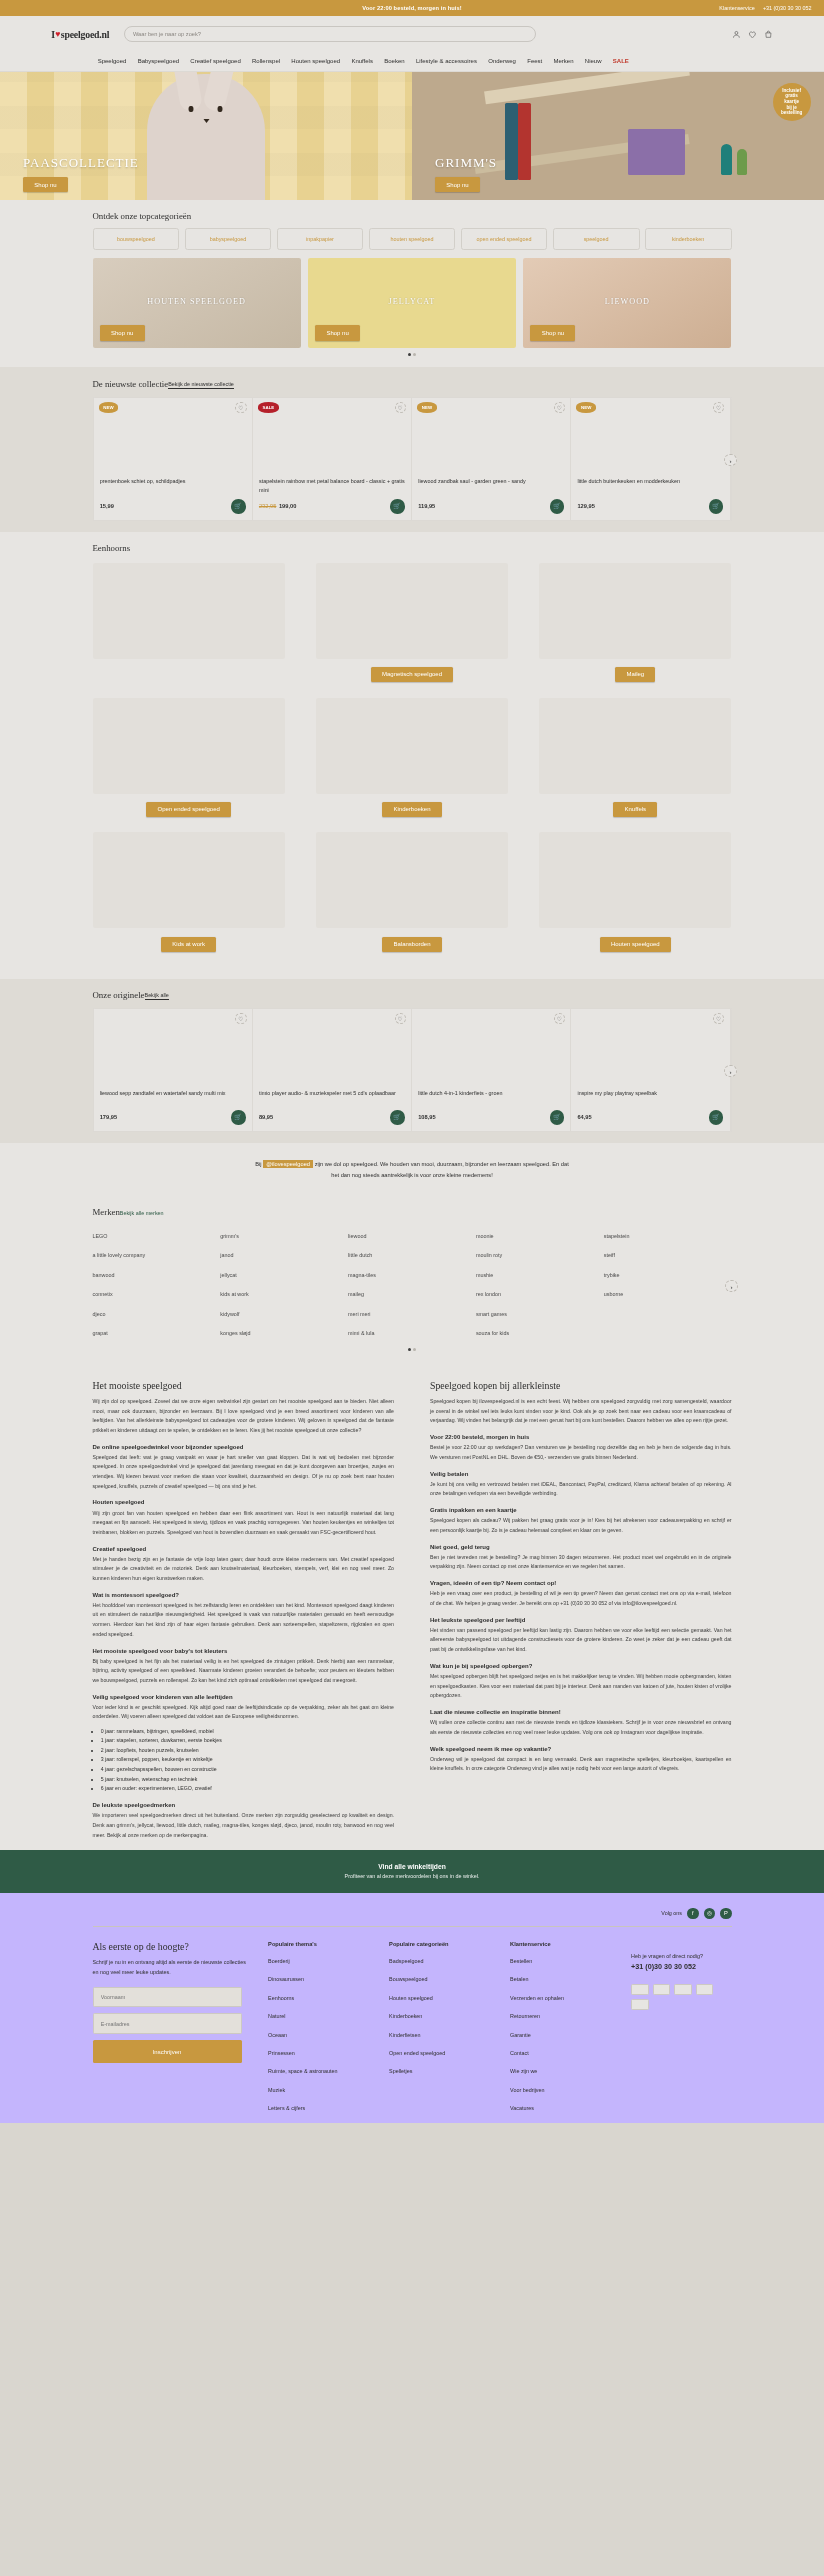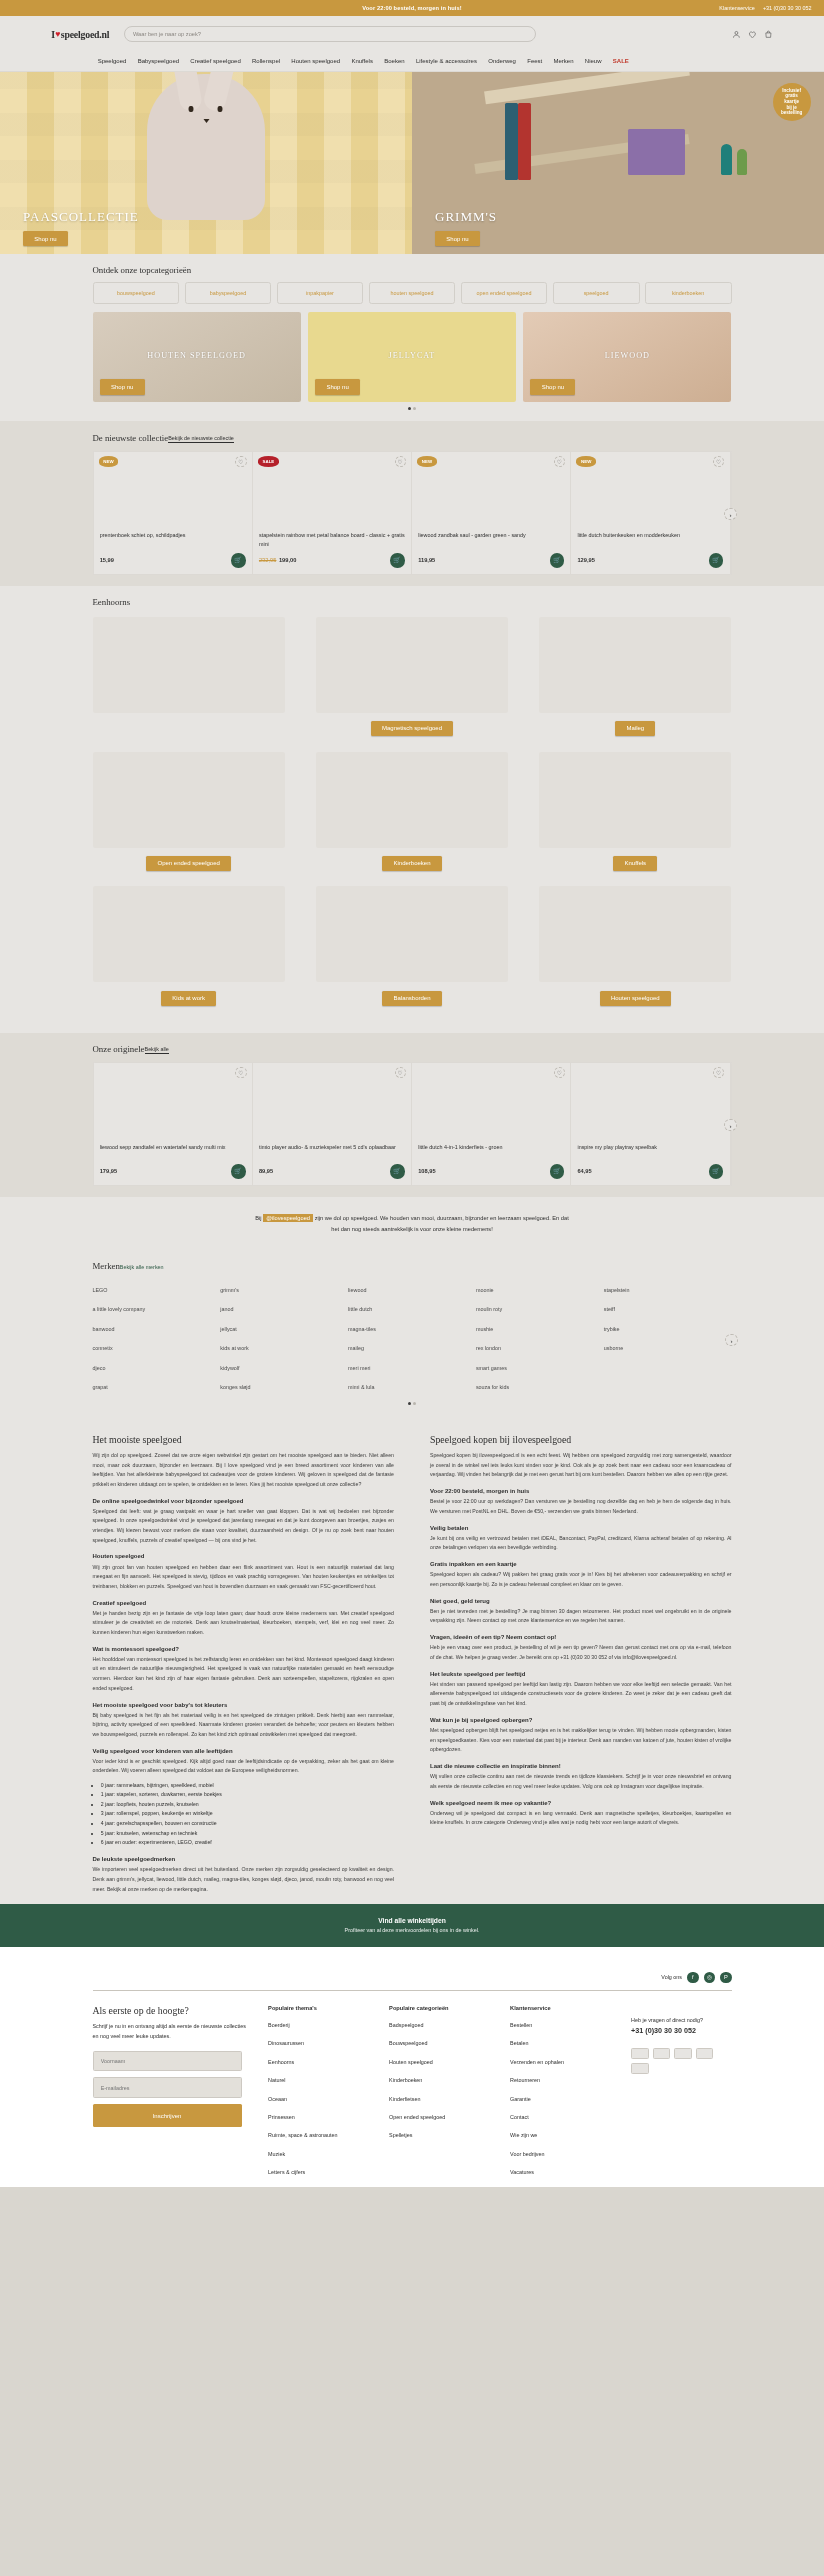--- a/index.html
+++ b/index.html
@@ -30,21 +30,21 @@
   .hdr-icons{display:flex;gap:7.2px;align-items:center;margin-left:auto}
   .hdr-icons svg{display:block}
 
   
   .nav{background:#e7e5e2;height:19.6px;display:flex;align-items:center;border-bottom:0.5px solid #dcd9d4}
   .nav .inner{width:639px;margin:0 auto;display:flex;gap:11.3px;font-size:6px;padding-left:5.2px}
   .nav .item{white-space:nowrap;cursor:pointer}
   .nav .sale{color:#c0392b;font-weight:700}
 
   
-  .hero{display:flex;height:182px;position:relative;overflow:hidden}
+  .hero{display:flex;height:128px;position:relative;overflow:hidden}
   .hero .pane{flex:1;position:relative;overflow:hidden}
   .hero .pane.left{background:
       repeating-linear-gradient(90deg,#f0dfae 0 27px,#e8d291 27px 54px),
       repeating-linear-gradient(0deg,rgba(255,255,255,.35) 0 24px,rgba(0,0,0,.02) 24px 47px);
       background-blend-mode:multiply;}
   .hero .pane.right{background:#bda98d}
   .hero .bunny{position:absolute;left:50%;top:2.1px;transform:translateX(-50%);
       width:118px;height:146px;background:#ded3cc;border-radius:57px 57px 20.6px 20.6px;}
   .hero .ear{position:absolute;width:21.6px;height:62px;background:#e3d9d2;border-radius:12.4px;top:-25px}
   .hero .ear.l{left:29px;transform:rotate(-10deg)}
@@ -155,21 +155,21 @@
   .seo p{font-size:5.2px;line-height:1.85;margin-bottom:4.6px;color:#3c3c3c;text-align:justify}
   .seo ul{margin:0 0 4.6px 8.2px}
   .seo li{font-size:5.2px;line-height:1.85}
 
   
   .cta{background:#2f5b46;color:#fff;text-align:center;padding:13.4px 0}
   .cta h4{font-size:6.7px;margin-bottom:3.1px;font-weight:700}
   .cta p{font-size:5.4px;opacity:.9}
 
   
-  .foot{background:#ffffff;padding:25px 0 0}
+  .foot{background:#c4b5fd;padding:15px 0 0}
   .foot .social{display:flex;justify-content:flex-end;align-items:center;gap:5.2px;font-size:5.4px;padding-bottom:7.2px}
   .foot .social .ic{width:11.3px;height:11.3px;border-radius:50%;background:#2f5b46;color:#fff;
         display:flex;align-items:center;justify-content:center;font-size:5.7px;cursor:pointer}
   .foot hr{border:none;border-top:0.5px solid #c9c5bd;margin-bottom:13.4px}
   .fgrid{display:flex;gap:20.6px}
   .fnews{width:155px}
   .fnews h3{font-family:"Liberation Serif",serif;font-size:9.8px;font-weight:400;margin-bottom:6.2px}
   .fnews p{font-size:5.4px;line-height:1.8;margin-bottom:9.3px}
   .fnews input{width:149px;height:20.6px;border:0.5px solid #cdc9c2;background:#e3e0da;
        border-radius:1.5px;margin-bottom:6.2px;padding:0 7.2px;font-size:5.4px;color:#6d6a65;
@@ -561,21 +561,21 @@
               <li>3 jaar: rollenspel, poppen, keukentje en winkeltje</li>
               <li>4 jaar: gezelschapsspellen, bouwen en constructie</li>
               <li>5 jaar: knutselen, wetenschap en techniek</li>
               <li>6 jaar en ouder: experimenteren, LEGO, creatief</li>
             </ul>
             <h4>De leukste speelgoedmerken</h4>
             <p>We importeren veel speelgoedmerken direct uit het buitenland. Onze merken zijn zorgvuldig geselecteerd op kwaliteit en design. Denk aan grimm's, jellycat, liewood, little dutch, maileg, magna-tiles, konges sløjd, djeco, janod, moulin roty, banwood en nog veel meer. Bekijk al onze merken op de merkenpagina.</p>
           </div>
       </div>
       <div class="col">
-        <h2>Speelgoed kopen bij ilovespeelgoed</h2>
+        <h2>Speelgoed kopen bij allerkleinste</h2>
         <div id="seo-right">
             <p>Speelgoed kopen bij ilovespeelgoed.nl is een echt feest. Wij hebben ons speelgoed zorgvuldig met zorg samengesteld, waardoor je overal in de winkel wel iets leuks kunt vinden voor je kind. Ook als je op zoek bent naar een cadeau voor een kraamcadeau of verjaardag. Wij vinden het belangrijk dat je met een gerust hart bij ons kunt bestellen. Daarom hebben we alles op een rijtje gezet.</p>
             <h4>Voor 22:00 besteld, morgen in huis</h4>
             <p>Bestel je voor 22:00 uur op werkdagen? Dan versturen we je bestelling nog dezelfde dag en heb je hem de volgende dag in huis. We versturen met PostNL en DHL. Boven de €50,- verzenden we gratis binnen Nederland.</p>
             <h4>Veilig betalen</h4>
             <p>Je kunt bij ons veilig en vertrouwd betalen met iDEAL, Bancontact, PayPal, creditcard, Klarna achteraf betalen of op rekening. Al onze betalingen verlopen via een beveiligde verbinding.</p>
             <h4>Gratis inpakken en een kaartje</h4>
             <p>Speelgoed kopen als cadeau? Wij pakken het graag gratis voor je in! Kies bij het afrekenen voor cadeauverpakking en schrijf er een persoonlijk kaartje bij. Zo is je cadeau helemaal compleet en klaar om te geven.</p>
             <h4>Niet goed, geld terug</h4>
             <p>Ben je niet tevreden met je bestelling? Je mag binnen 30 dagen retourneren. Het product moet wel ongebruikt en in de originele verpakking zijn. Neem contact op met onze klantenservice en we regelen het samen.</p>

